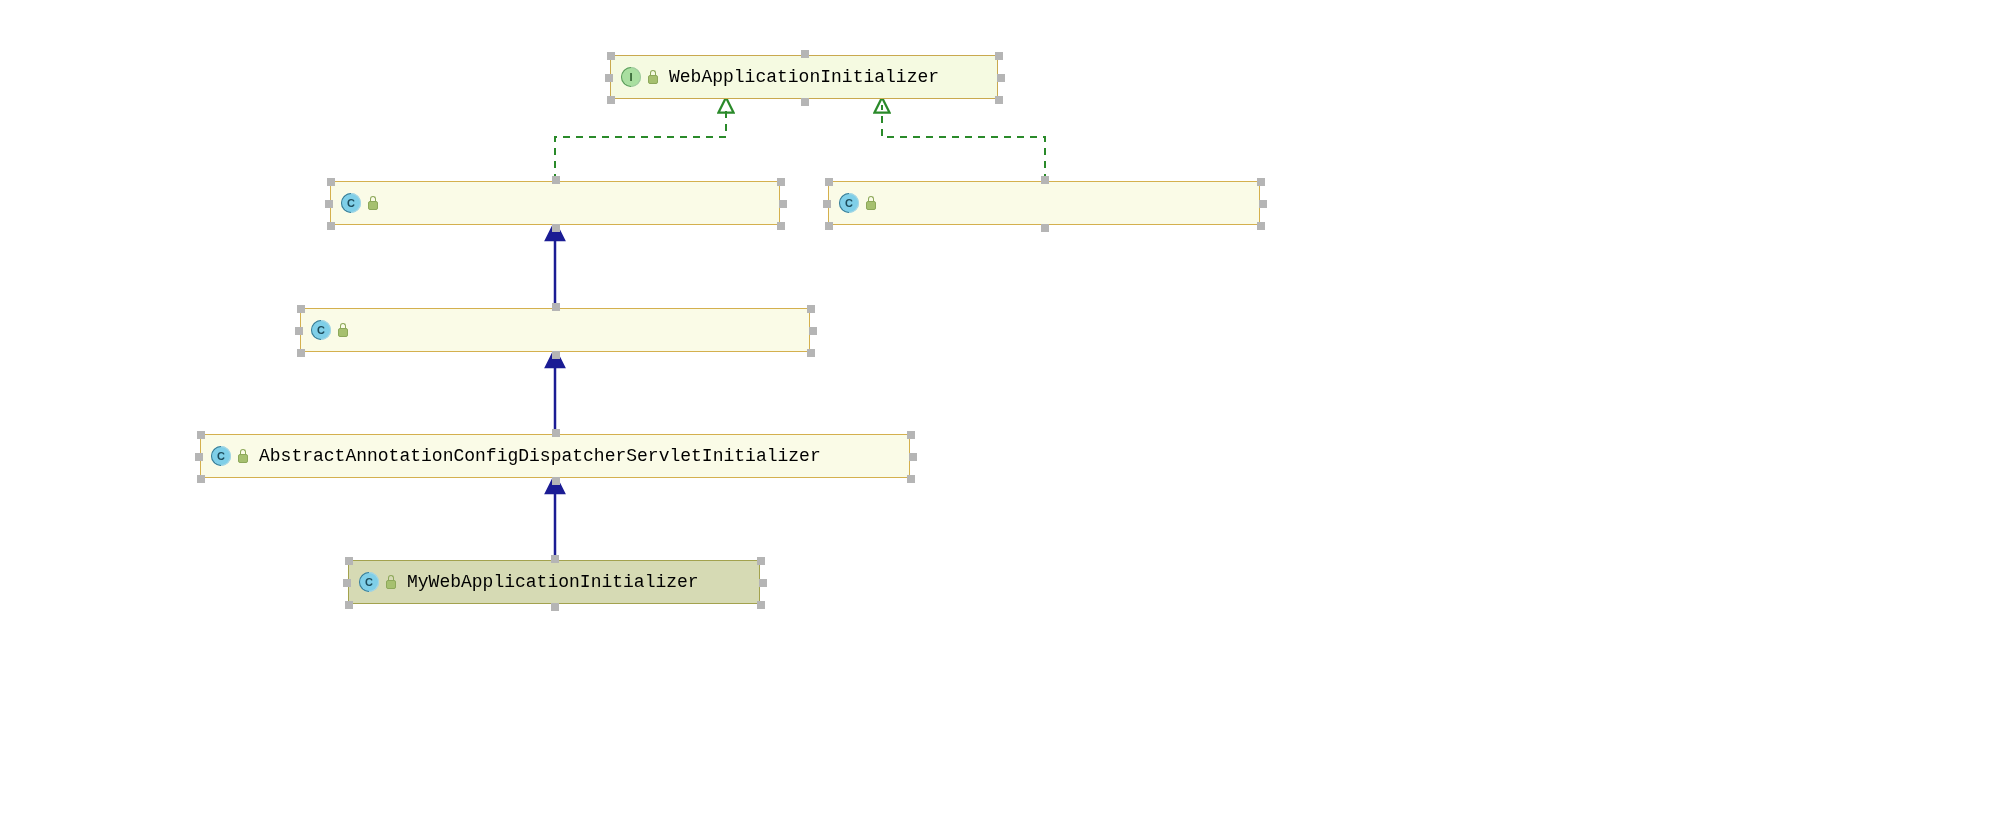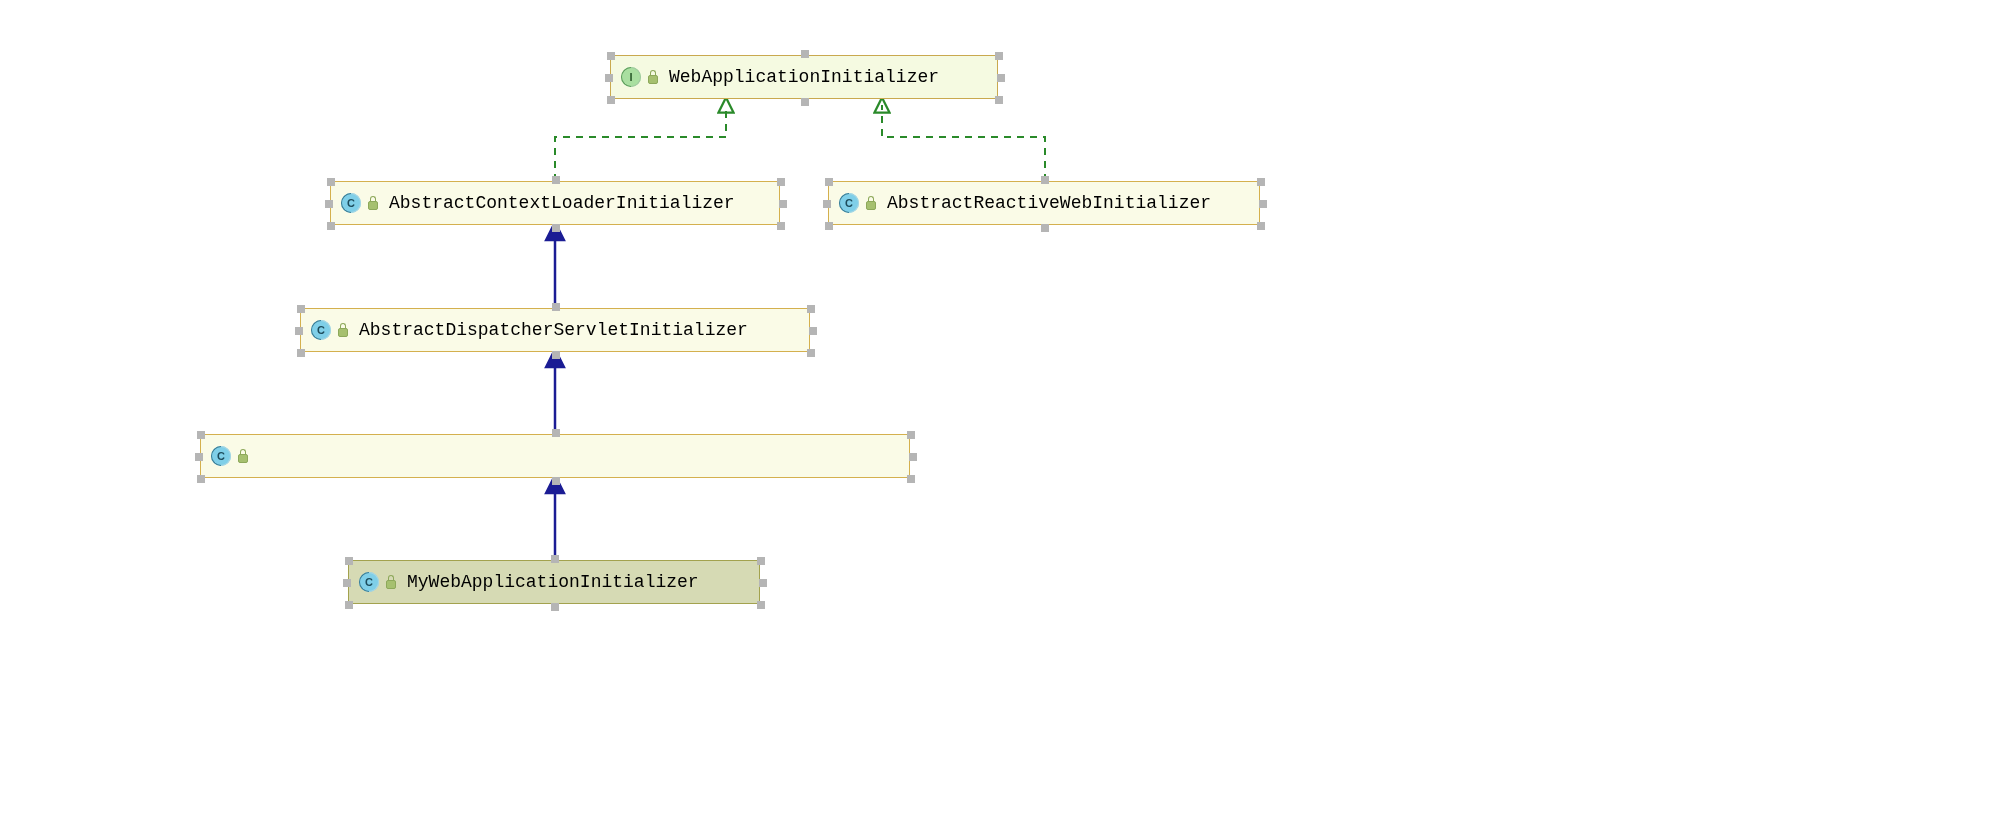--- a/index.html
+++ b/index.html
@@ -201,77 +201,75 @@
           <div class="handle h-br"></div>
         </div>
       </div>
       <div class="node class" style="left: 330px; top: 181px; width: 450px; height: 44px;">
         <div class="badge cls">
           <div class="ring-left"></div>
           <div class="ring-right"></div>
           <span>C</span>
         </div>
         <div class="lock"></div>
-        <span class="label">AbstractContextLoaderInitializer</span>
         <div class="handles" style="left: 0px; top: 0px; width: 450px; height: 44px;">
           <div class="handle h-tl"></div>
           <div class="handle h-tm"></div>
           <div class="handle h-tr"></div>
           <div class="handle h-ml"></div>
           <div class="handle h-mr"></div>
           <div class="handle h-bl"></div>
           <div class="handle h-bm"></div>
           <div class="handle h-br"></div>
         </div>
       </div>
       <div class="node class" style="left: 828px; top: 181px; width: 432px; height: 44px;">
         <div class="badge cls">
           <div class="ring-left"></div>
           <div class="ring-right"></div>
           <span>C</span>
         </div>
         <div class="lock"></div>
-        <span class="label">AbstractReactiveWebInitializer</span>
         <div class="handles" style="left: 0px; top: 0px; width: 432px; height: 44px;">
           <div class="handle h-tl"></div>
           <div class="handle h-tm"></div>
           <div class="handle h-tr"></div>
           <div class="handle h-ml"></div>
           <div class="handle h-mr"></div>
           <div class="handle h-bl"></div>
           <div class="handle h-bm"></div>
           <div class="handle h-br"></div>
         </div>
       </div>
       <div class="node class" style="left: 300px; top: 308px; width: 510px; height: 44px;">
         <div class="badge cls">
           <div class="ring-left"></div>
           <div class="ring-right"></div>
           <span>C</span>
         </div>
         <div class="lock"></div>
-        <span class="label">AbstractDispatcherServletInitializer</span>
         <div class="handles" style="left: 0px; top: 0px; width: 510px; height: 44px;">
           <div class="handle h-tl"></div>
           <div class="handle h-tm"></div>
           <div class="handle h-tr"></div>
           <div class="handle h-ml"></div>
           <div class="handle h-mr"></div>
           <div class="handle h-bl"></div>
           <div class="handle h-bm"></div>
           <div class="handle h-br"></div>
         </div>
       </div>
       <div class="node class" style="left: 200px; top: 434px; width: 710px; height: 44px;">
         <div class="badge cls">
           <div class="ring-left"></div>
           <div class="ring-right"></div>
           <span>C</span>
         </div>
         <div class="lock"></div>
+        <span class="label">AbstractAnnotationConfigDispatcherServletInitializer</span>
         <div class="handles" style="left: 0px; top: 0px; width: 710px; height: 44px;">
           <div class="handle h-tl"></div>
           <div class="handle h-tm"></div>
           <div class="handle h-tr"></div>
           <div class="handle h-ml"></div>
           <div class="handle h-mr"></div>
           <div class="handle h-bl"></div>
           <div class="handle h-bm"></div>
           <div class="handle h-br"></div>
         </div>

